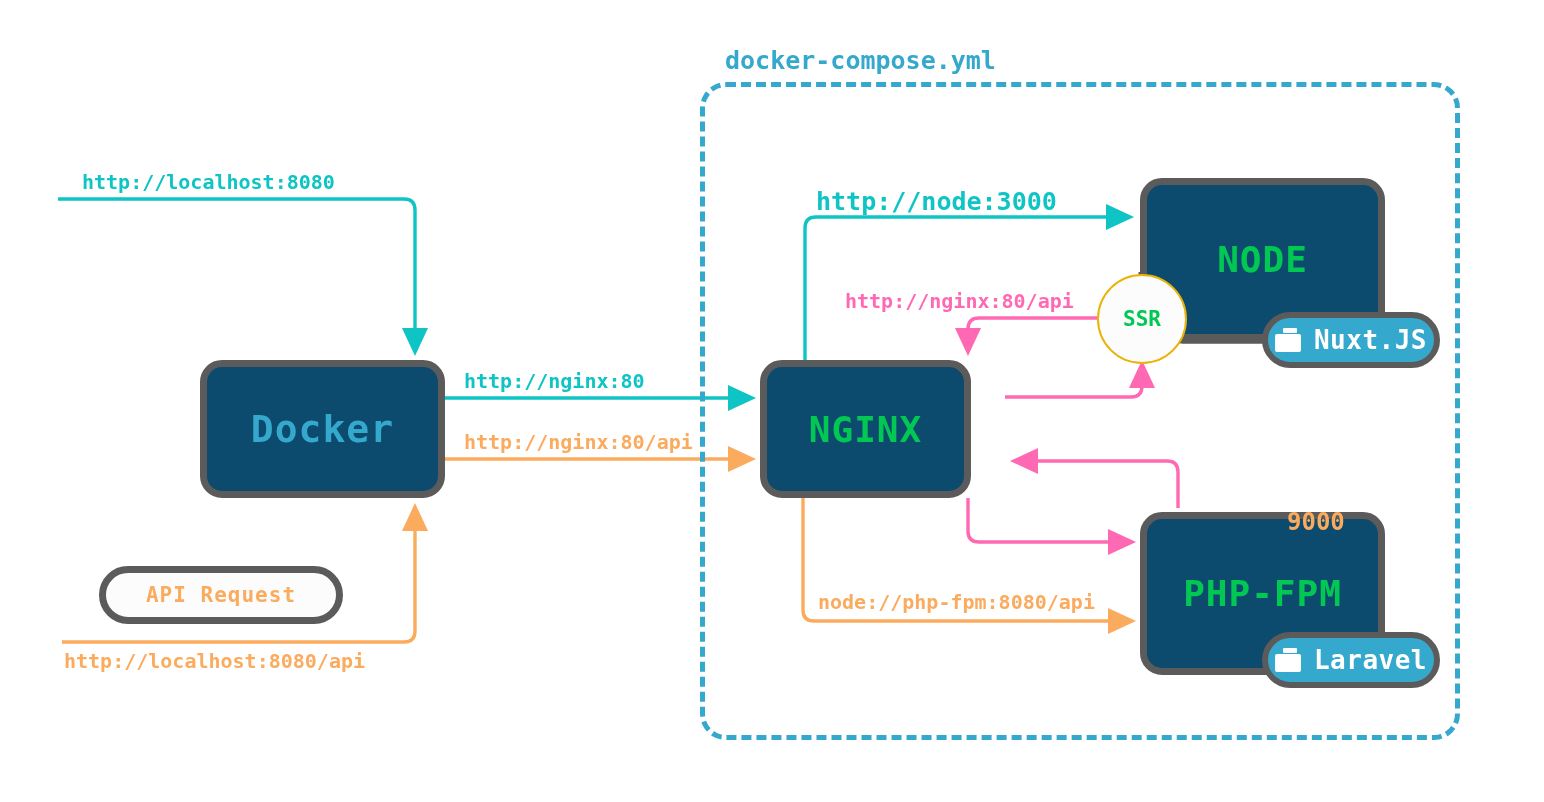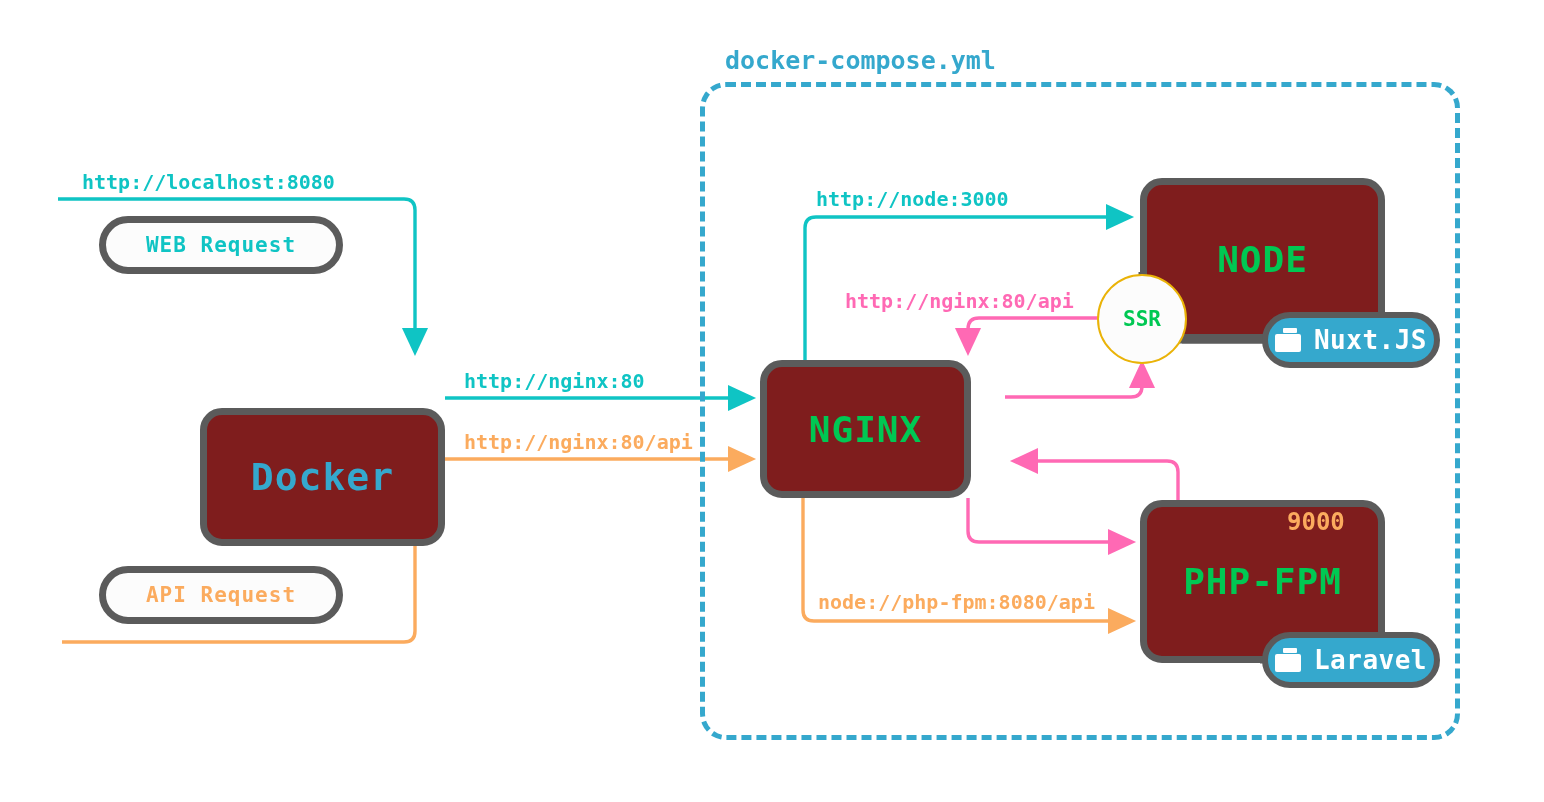--- a/index.html
+++ b/index.html
@@ -14,21 +14,21 @@
   .lbl{
     position:absolute;
     font-family:"DejaVu Sans Mono", monospace;
     font-weight:bold;
     white-space:pre;
     line-height:1;
   }
   .node-box{
     position:absolute;
     box-sizing:border-box;
-    background:#7f1d1d;
+    background:#0c4a6e;
     border:7px solid #5b5b5b;
     border-radius:22px;
     display:flex;
     align-items:center;
     justify-content:center;
   }
   .pill{
     position:absolute;
     box-sizing:border-box;
     background:#fcfcfc;
@@ -130,41 +130,38 @@
     <path d="M1182,340 L1270,340" fill="none" stroke="#5b5b5b" stroke-width="7"></path>
 
     <path d="M1142,272 L1142,285" fill="none" stroke="#5b5b5b" stroke-width="7"></path>
 
     <path d="M1260,660 L1290,660" fill="none" stroke="#5b5b5b" stroke-width="7"></path>
   </svg>
 
   <div class="dashed-zone" style="left:700px;top:82px;width:760px;height:658px;"></div>
   <div class="lbl" style="left:725px;top:48px;font-size:25px;color:#35a8cd;">docker-compose.yml</div>
 
-  <div class="pill" style="left:99px;top:216px;width:244px;height:58px;">
-    <span class="box-title" style="font-size:21px;color:#0fc4c4;">WEB Request</span>
-  </div>
 
   <div class="pill" style="left:99px;top:566px;width:244px;height:58px;">
     <span class="box-title" style="font-size:21px;color:#fbab5e;">API Request</span>
   </div>
 
-  <div class="node-box" style="left:200px;top:360px;width:245px;height:138px;margin-top:48px;">
+  <div class="node-box" style="left:200px;top:360px;width:245px;height:138px;">
     <span class="box-title" style="font-size:38px;color:#35a8cd;">Docker</span>
   </div>
 
   <div class="node-box" style="left:760px;top:360px;width:211px;height:138px;">
     <span class="box-title" style="font-size:36px;color:#00c853;">NGINX</span>
   </div>
 
   <div class="node-box" style="left:1140px;top:178px;width:245px;height:163px;">
     <span class="box-title" style="font-size:36px;color:#00c853;">NODE</span>
   </div>
 
-  <div class="node-box" style="left:1140px;top:500px;width:245px;height:163px;">
+  <div class="node-box" style="left:1140px;top:512px;width:245px;height:163px;">
     <span class="box-title" style="font-size:36px;color:#00c853;">PHP-FPM</span>
   </div>
   <div class="lbl" style="left:1287px;top:510px;font-size:24px;color:#fbab5e;">9000</div>
 
   <div class="ssr-circle" style="left:1097px;top:274px;width:90px;height:90px;">
     <span class="ssr-text">SSR</span>
   </div>
 
   <div class="tech-badge" style="left:1262px;top:312px;width:178px;height:56px;">
     <span class="folder-icon">
@@ -177,24 +174,25 @@
   <div class="tech-badge" style="left:1262px;top:632px;width:178px;height:56px;">
     <span class="folder-icon">
       <i class="tab"></i>
         <i class="body"></i>
     </span>
     <span class="badge-text">Laravel</span>
   </div>
 
   <div class="lbl" style="left:82px;top:172px;font-size:20px;color:#0fc4c4;">http://localhost:8080</div>
 
+  <div class="lbl" style="left:64px;top:651px;font-size:20px;color:#fbab5e;">http://localhost:8080/api</div>
 
   <div class="lbl" style="left:464px;top:371px;font-size:20px;color:#0fc4c4;">http://nginx:80</div>
 
   <div class="lbl" style="left:464px;top:432px;font-size:20px;color:#fbab5e;">http://nginx:80/api</div>
 
-  <div class="lbl" style="left:816px;top:189px;font-size:20px;color:#0fc4c4;">http://node:3000</div>
+  <div class="lbl" style="left:816px;top:189px;font-size:25px;color:#0fc4c4;">http://node:3000</div>
 
   <div class="lbl" style="left:845px;top:291px;font-size:20px;color:#ff69b4;">http://nginx:80/api</div>
 
   <div class="lbl" style="left:818px;top:592px;font-size:20px;color:#fbab5e;">node://php-fpm:8080/api</div>
 
 </div>
 
 </body></html>

